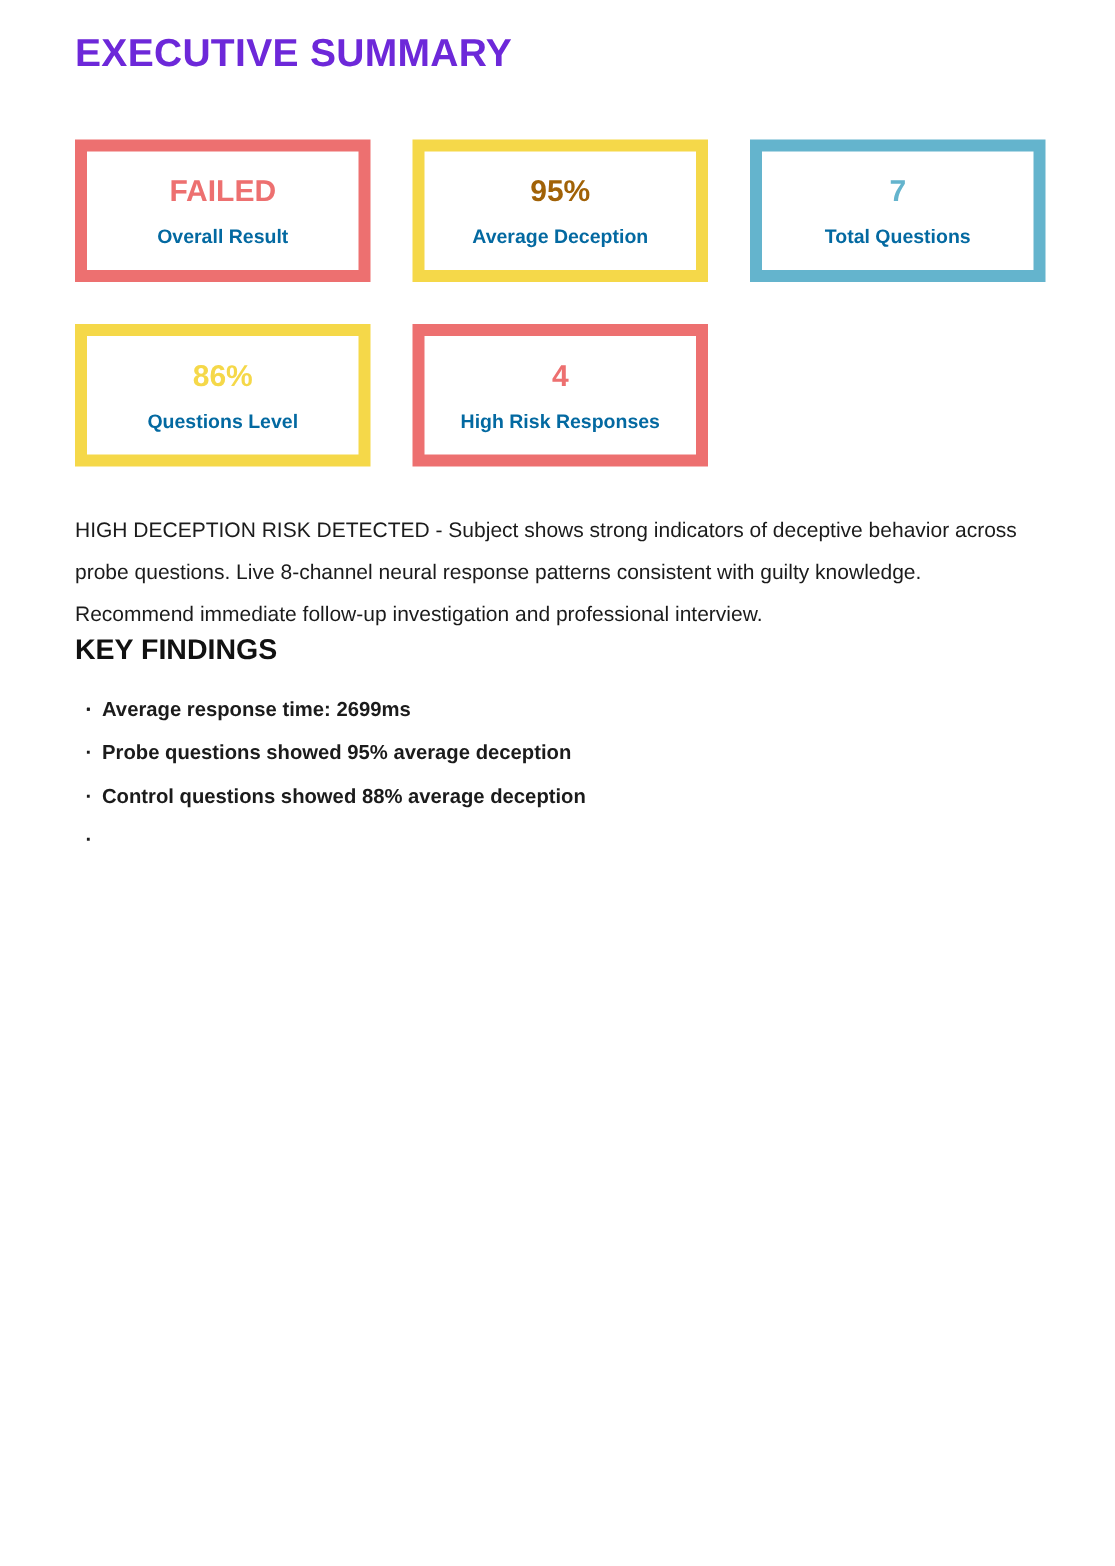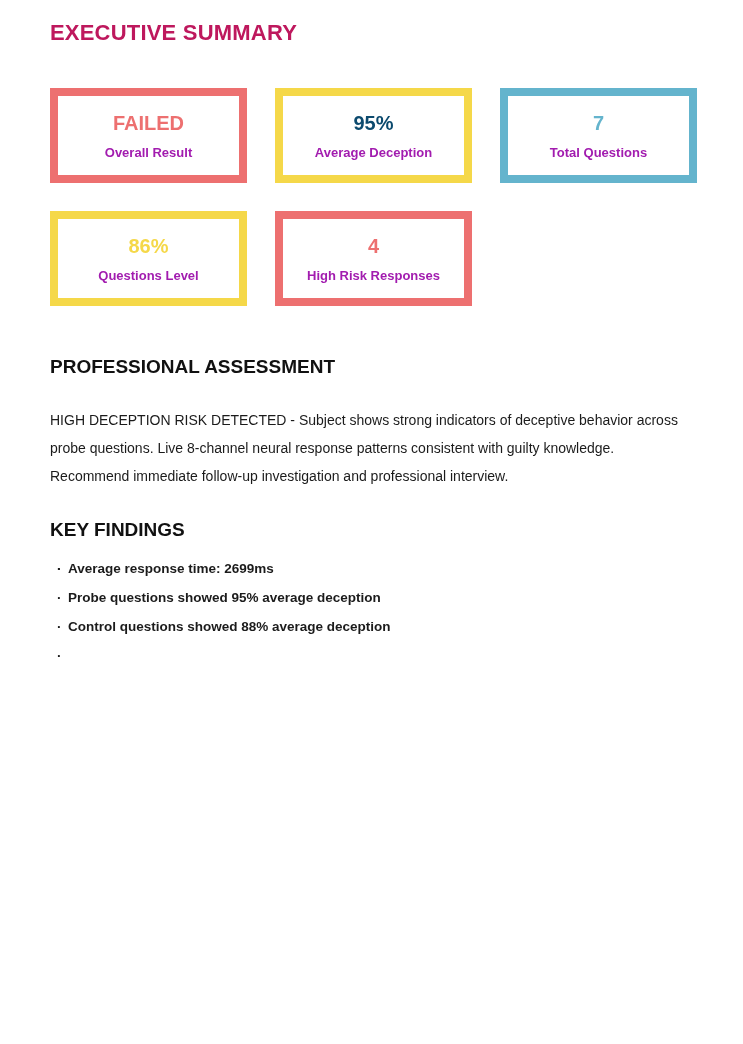--- a/index.html
+++ b/index.html
@@ -13,24 +13,24 @@
     color: #1b1b1b;
     overflow: hidden;
   }
   .page {
     position: relative;
     width: 100%;
     height: 100%;
     padding: 16px 46px 0 50px;
   }
   .doc-title {
-    font-size: 22px;
+    font-size: 26px;
     font-weight: bold;
     letter-spacing: 0.2px;
-    color: #be185d;
+    color: #6d28d9;
     margin-top: 4px;
   }
   .cards-grid {
     margin-top: 42px;
     display: grid;
     grid-template-columns: repeat(3, 1fr);
     column-gap: 14px;
     row-gap: 12px;
     width: 647px;
     gap: 28px;
@@ -48,38 +48,38 @@
   }
   .stat-value {
     font-size: 20px;
     font-weight: bold;
     line-height: 1;
   }
   .stat-label {
     margin-top: 13px;
     font-size: 13px;
     font-weight: bold;
-    color: #a21caf;
+    color: #0369a1;
     line-height: 1;
   }
   .section-heading {
     font-size: 19px;
     font-weight: bold;
     color: #111111;
   }
   .assessment-heading { margin-top: 50px; }
   .assessment-body {
     margin-top: 28px;
     font-size: 14px;
     font-weight: normal;
     line-height: 28px;
     color: #1b1b1b;
     max-width: 648px;
   }
-  .findings-heading { margin-top: 29px; }
+  .findings-heading { }
   .findings-list {
     margin-top: 19px;
     list-style: none;
     padding-left: 18px;
   }
   .findings-list li {
     position: relative;
     font-size: 13.5px;
     font-weight: bold;
     line-height: 17px;
@@ -108,42 +108,41 @@
 
   <h1 class="doc-title">EXECUTIVE SUMMARY</h1>
 
   <div class="cards-grid">
   <div class="stat-card" style="border-color: rgb(237, 112, 112);">
     <div class="stat-value" style="color: rgb(237, 112, 112);">FAILED</div>
     <div class="stat-label">Overall Result</div>
   </div>
 
   <div class="stat-card" style="border-color: rgb(245, 216, 73);">
-    <div class="stat-value" style="color: #0c4a6e;">95%</div>
+    <div class="stat-value" style="color: #a16207;">95%</div>
     <div class="stat-label">Average Deception</div>
   </div>
 
   <div class="stat-card" style="border-color: rgb(100, 180, 205);">
     <div class="stat-value" style="color: rgb(100, 180, 205);">7</div>
     <div class="stat-label">Total Questions</div>
   </div>
 
 
   <div class="stat-card" style="border-color: rgb(245, 216, 73);">
     <div class="stat-value" style="color: rgb(245, 216, 73);">86%</div>
     <div class="stat-label">Questions Level</div>
   </div>
 
   <div class="stat-card" style="border-color: rgb(237, 112, 112);">
     <div class="stat-value" style="color: rgb(237, 112, 112);">4</div>
     <div class="stat-label">High Risk Responses</div>
   </div>
 </div>
 
-  <h2 class="section-heading assessment-heading">PROFESSIONAL ASSESSMENT</h2>
 
   <p class="assessment-body">HIGH DECEPTION RISK DETECTED - Subject shows strong indicators of deceptive behavior across probe questions. Live 8-channel neural response patterns consistent with guilty knowledge. Recommend immediate follow-up investigation and professional interview.</p>
 
   <h2 class="section-heading findings-heading">KEY FINDINGS</h2>
 
   <ul class="findings-list">
   <li>
     <span class="bullet-dot">·</span>
   </li>
 

